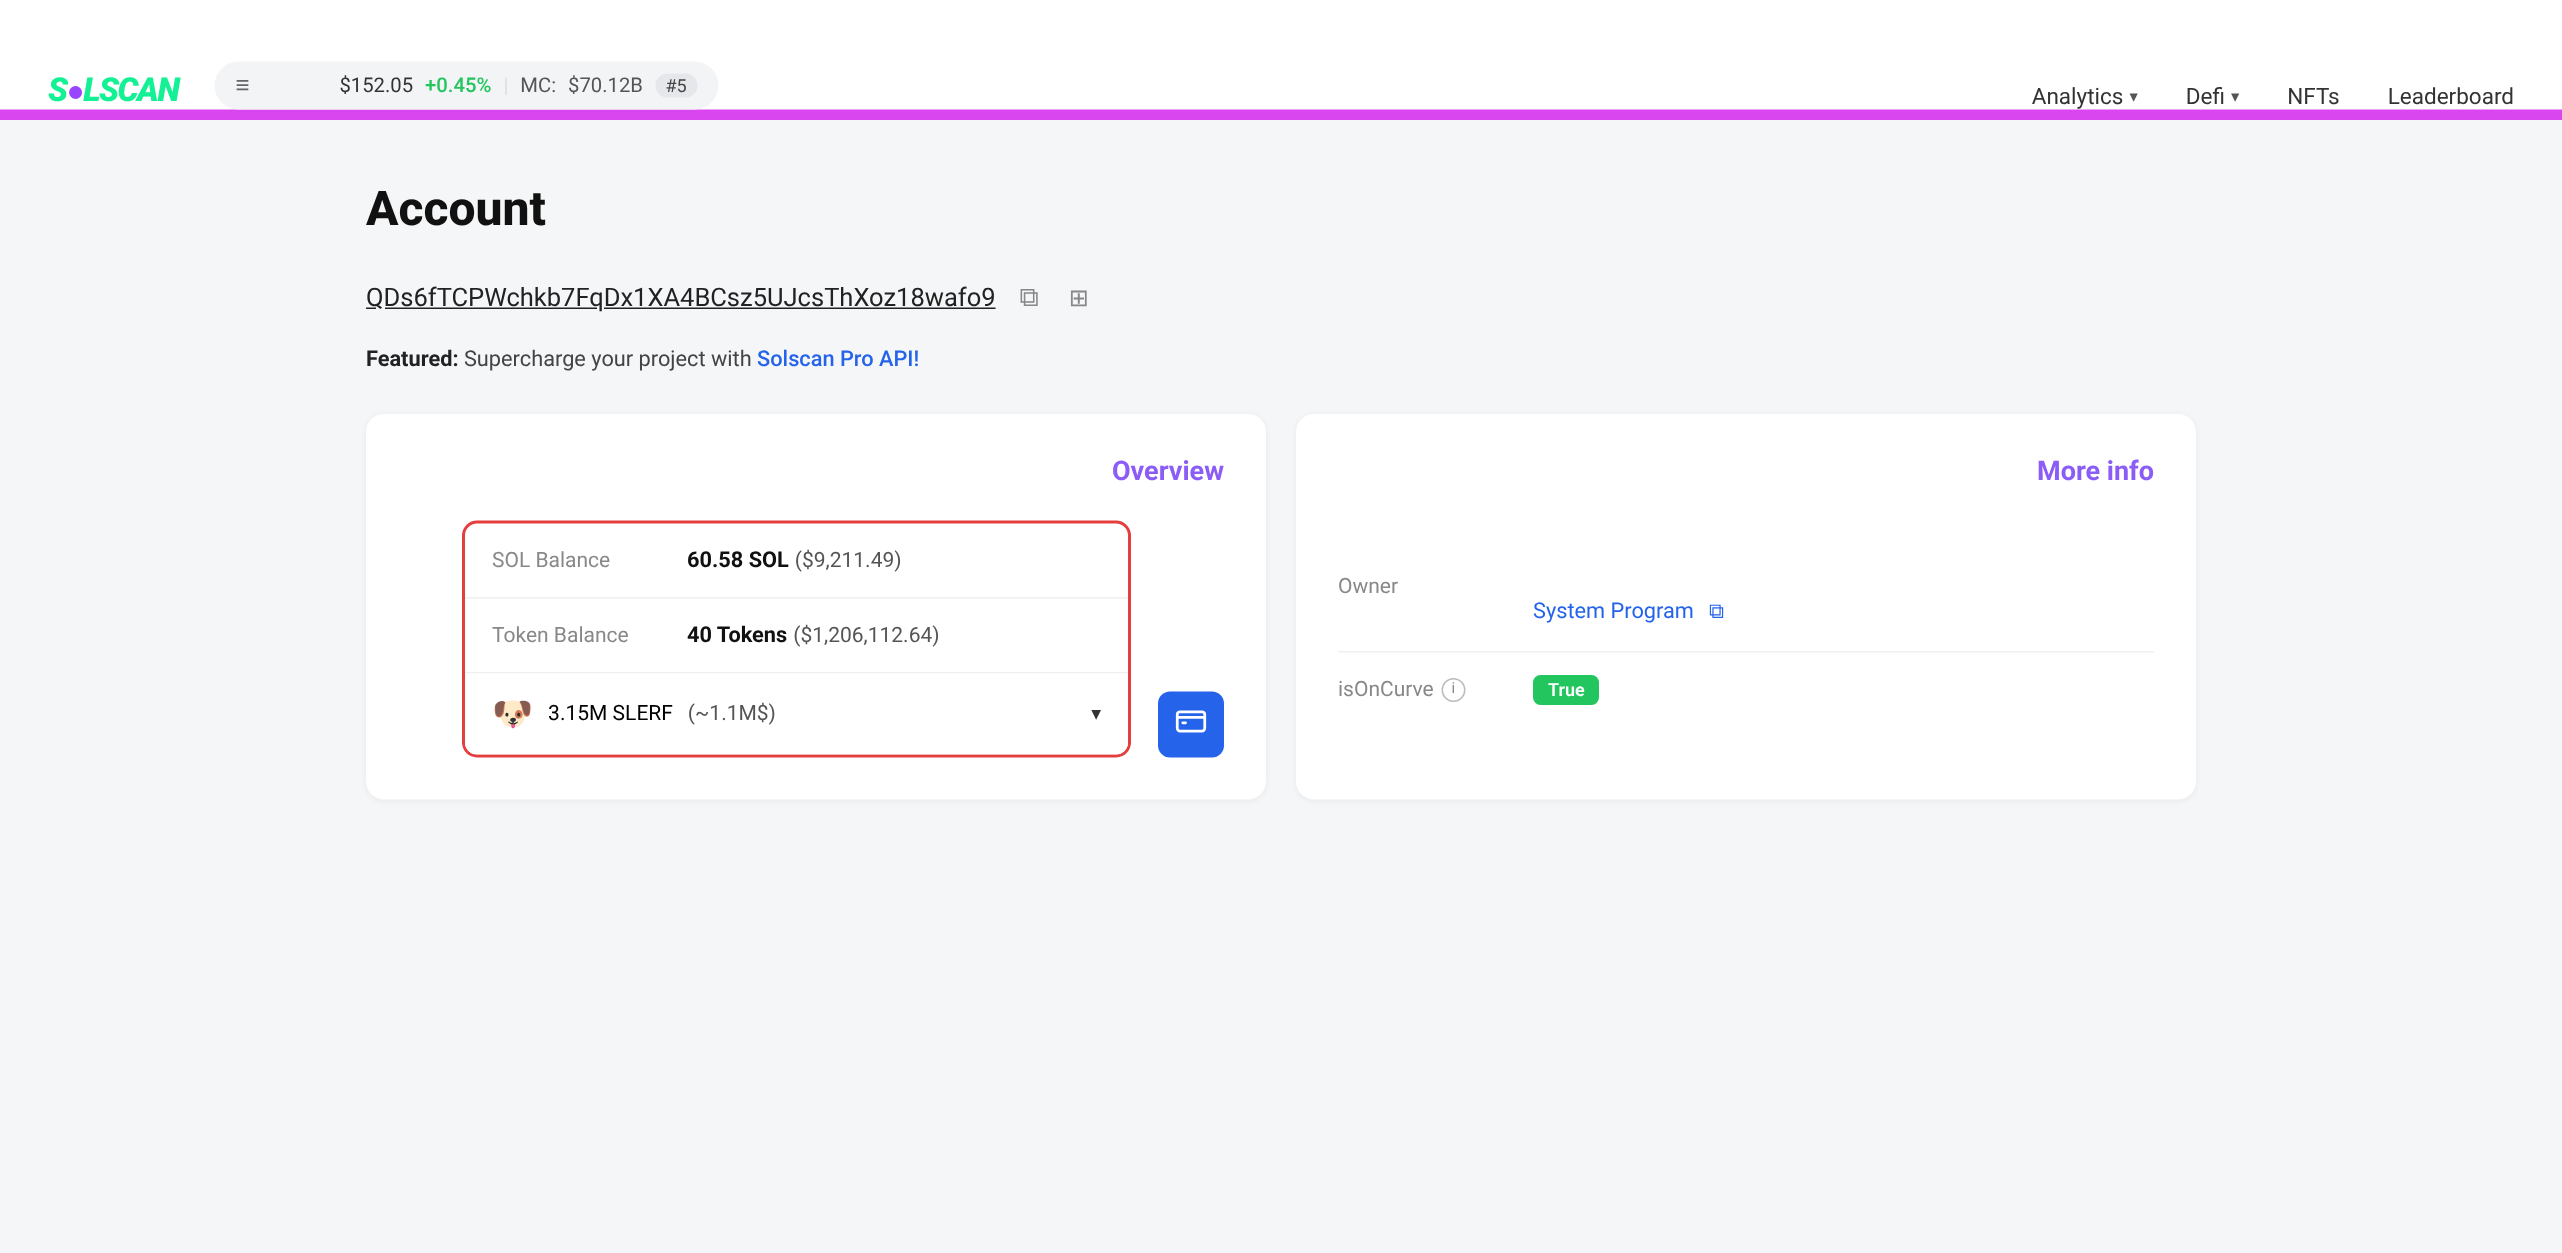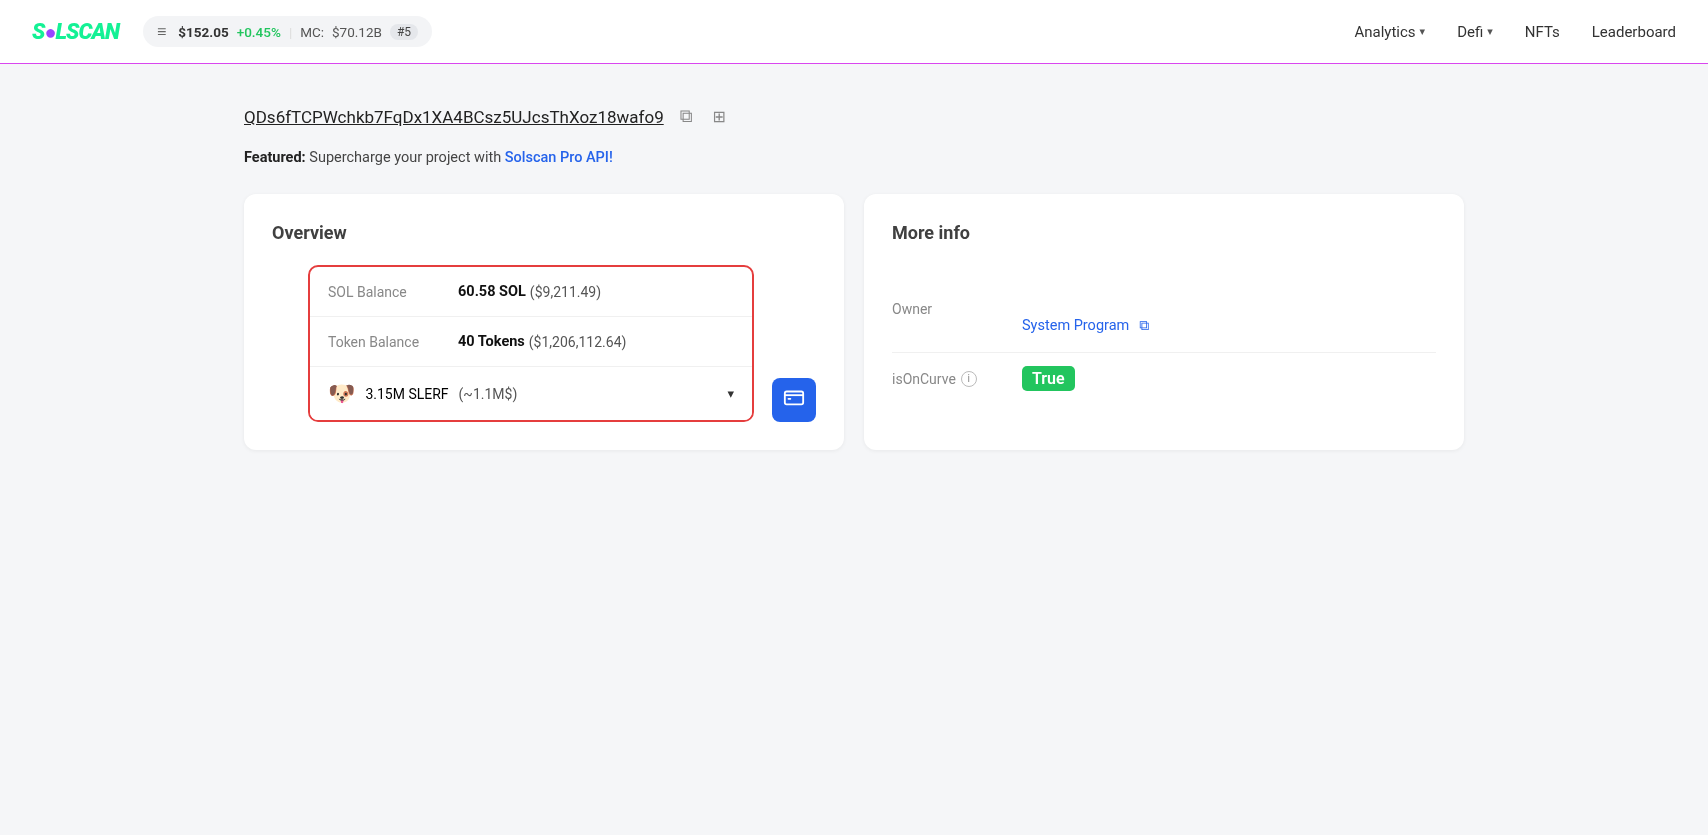--- a/index.html
+++ b/index.html
@@ -6,25 +6,25 @@
     body {
       font-family: -apple-system, BlinkMacSystemFont, 'Segoe UI', Roboto, sans-serif;
       background: #f5f6f8;
       color: #222;
       min-height: 835px;
     }
 
     
     header {
       background: #fff;
-      border-bottom: 1px solid #d946ef;
-      display: flex;
-      align-items: center;
+      border-bottom: 7px solid #d946ef;
+      display: flex;
+      align-items: flex-end;
       padding: 0 32px;
-      height: 64px;
+      height: 80px;
       gap: 24px;
     }
 
     .logo {
       display: flex;
       align-items: center;
       gap: 0;
       font-size: 22px;
       font-weight: 800;
       letter-spacing: -0.5px;
@@ -33,21 +33,21 @@
     .sol-price-pill {
       display: flex;
       align-items: center;
       gap: 8px;
       background: #f3f4f6;
       border-radius: 20px;
       padding: 6px 14px;
       font-size: 13.5px;
       color: #333;
     }
-    .sol-price-pill .price { font-weight: 700; }
+    .sol-price-pill .price { font-weight: 400; margin-left: 48px; }
     .sol-price-pill .change { color: #22c55e; font-weight: 500; }
     .sol-price-pill .mc { color: #555; }
     .sol-price-pill .rank {
       background: #e5e7eb;
       border-radius: 10px;
       padding: 1px 7px;
       font-size: 12px;
       color: #444;
     }
     .hamburger-icon {
@@ -129,22 +129,23 @@
     .card {
       background: #fff;
       border-radius: 12px;
       padding: 28px 28px 28px 28px;
       box-shadow: 0 1px 4px rgba(0,0,0,0.06);
     }
 
     .card-title {
       font-size: 18px;
       font-weight: 700;
-      color: #404040;
+      color: #8b5cf6;
       margin-bottom: 22px;
+      text-align: right;
     }
 
     
     .overview-highlighted {
       border: 2px solid #e53e3e;
       border-radius: 10px;
       overflow: hidden;
       margin-bottom: 0;
     }
 
@@ -253,21 +254,21 @@
       font-size: 14.5px;
       display: flex;
       align-items: center;
       gap: 6px;
       margin-top: 34px;
     }
     .info-value-bold { font-weight: 700; }
     .badge-true {
       background: #22c55e;
       color: #fff;
-      font-size: 16px;
+      font-size: 12px;
       font-weight: 600;
       border-radius: 5px;
       padding: 3px 10px;
     }
 
     .overview-with-action {
       display: flex;
       align-items: stretch;
       gap: 10px;
     }
@@ -308,20 +309,21 @@
     <div class="nav-item">
       <span>NFTs</span>
     </div>
     <div class="nav-item">
       <span>Leaderboard</span>
     </div>
   </nav>
 </header>
 
 <div class="page-content">
+  <h1 class="page-title">Account</h1>
 
   <div class="account-address-row">
     <span class="account-address">QDs6fTCPWchkb7FqDx1XA4BCsz5UJcsThXoz18wafo9</span>
     <button class="icon-btn" title="Copy address">
       <span>⧉</span>
     </button>
     <button class="icon-btn" title="Show QR code">
       <span style="font-size:16px;">⊞</span>
     </button>
   </div>

